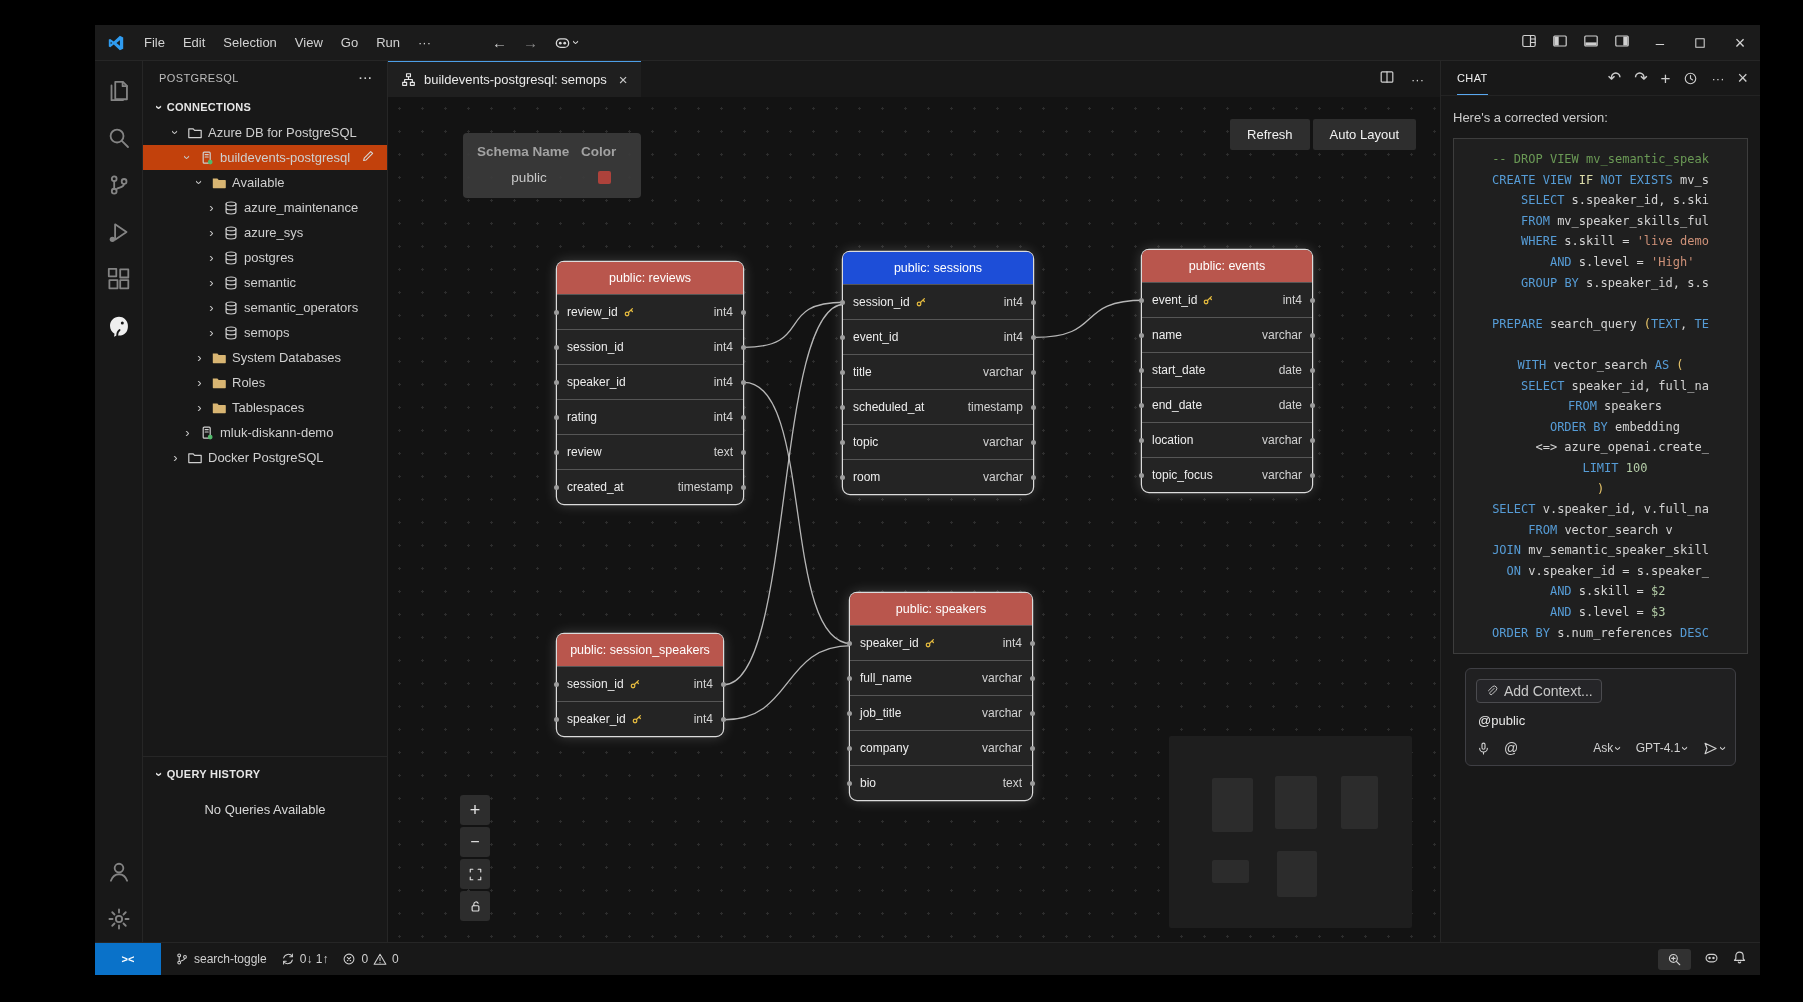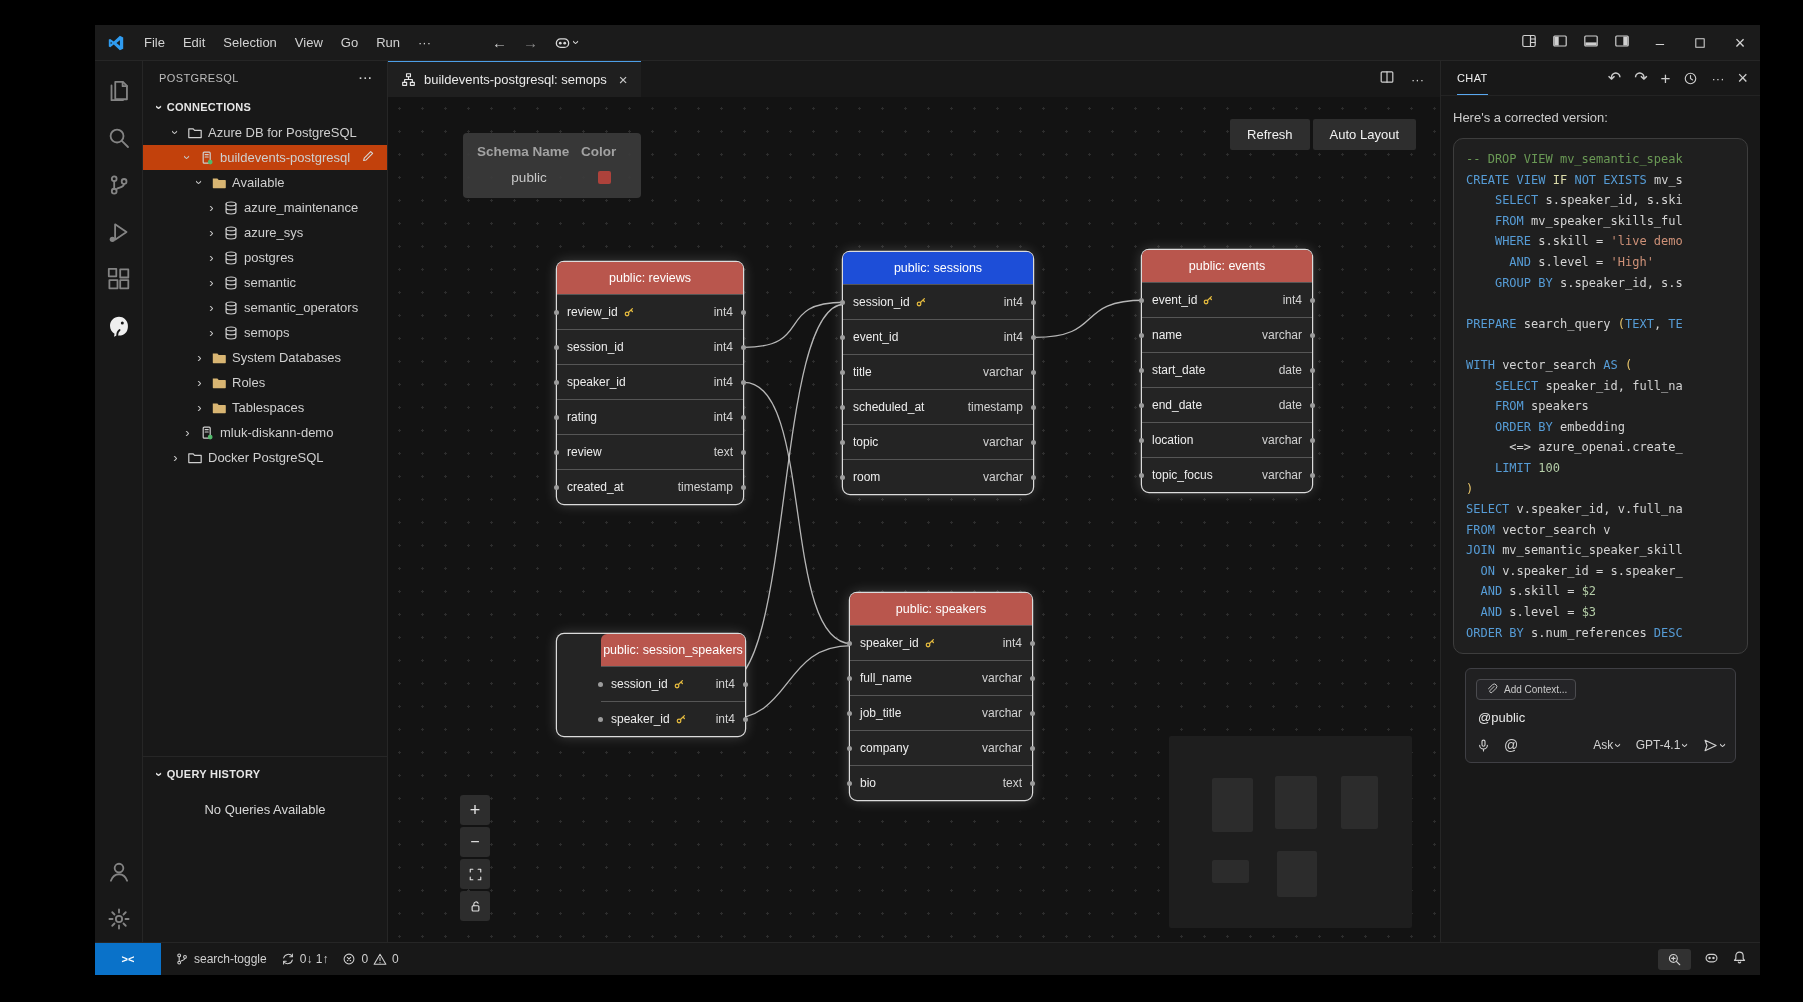--- a/index.html
+++ b/index.html
@@ -103,29 +103,29 @@
   .chatpanel { width:320px; flex:0 0 320px; border-left:1px solid #262626; background:#181818;
     display:flex; flex-direction:column; min-height:0; }
   .chat-header { height:35px; flex:0 0 35px; display:flex; align-items:center;
     padding:0 12px 0 16px; border-bottom:1px solid #232323; }
   .chat-tab { font-size:11px; color:#f0f0f0; letter-spacing:.4px; height:100%;
     display:flex; align-items:center; border-bottom:1.5px solid #59a8f0; cursor:pointer; }
   .chat-hicons { margin-left:auto; display:flex; gap:13px; align-items:center; color:#cdcdcd; }
   .chat-hicons .hic { display:flex; align-items:center; cursor:pointer; font-size:15px; line-height:1; }
   .chat-body { padding:14px 12px 0; flex:1; min-height:0; display:flex; flex-direction:column; }
   .chat-intro { font-size:13px; color:#cdcdcd; }
-  .codeblock { margin-top:13px; background:#1f1f1f; border:1px solid #3d3d3d; border-radius:10px;
+  .codeblock { margin-top:13px; background:#1f1f1f; border:1px solid #3d3d3d; border-radius:0;
     padding:10px 12px; font-family:"DejaVu Sans Mono",monospace; font-size:12px;
-    line-height:20.6px; white-space:pre; overflow:hidden; color:#d4d4d4; }
+    line-height:20.6px; white-space:pre; overflow:hidden; color:#d4d4d4;text-align:center; }
   .c-kw{color:#569cd6} .c-str{color:#ce9178} .c-num{color:#b5cea8}
   .c-com{color:#6a9955} .c-par{color:#e8c56a} .c-if{color:#dcdcaa}
   .chat-inputbox { margin:14px 12px 0; background:#202021; border:1px solid #3f3f44;
     border-radius:6px; padding:10px 10px 9px; flex:0 0 auto; }
   .chip { display:inline-flex; align-items:center; gap:6px; border:1px solid #4b4b4f;
-    border-radius:4px; padding:3px 8px; font-size:10px; color:#c9c9c9; background:#252528; cursor:pointer; }
+    border-radius:4px; padding:3px 8px; font-size:14px; color:#c9c9c9; background:#252528; cursor:pointer; }
   .input-value { margin:10px 2px 12px; font-size:13px; color:#e8e8e8; }
   .input-row { display:flex; align-items:center; gap:13px; color:#d2d2d2; font-size:12px; }
   .input-row .grp { display:flex; align-items:center; gap:3px; cursor:pointer; }
   .input-right { margin-left:auto; display:flex; gap:15px; align-items:center; }
 
   
   .statusbar { height:33px; flex:0 0 33px; background:#181818; border-top:1px solid #262626;
     display:flex; align-items:center; font-size:12px; color:#d0d0d0; }
   .remote-chip { width:66px; height:100%; background:#0a72c9; color:#fff; display:flex;
     align-items:center; justify-content:center; font-weight:bold; font-size:11px; cursor:pointer; }
@@ -580,21 +580,21 @@
                 <span class="dtype">varchar</span>
                 <span class="dot r"></span>
               </div>
               <div class="drow">
                 <span class="dot l"></span>
                 <span>topic_focus</span>
                 <span class="dtype">varchar</span>
                 <span class="dot r"></span>
               </div>
             </div>
-            <div class="dtable" style="left: 169px; top: 537px; width: 188px; padding-left: 44px;">
+            <div class="dtable" style="left: 169px; top: 537px; width: 166px;">
               <div class="dtable-header" style="background:#b9564d">public: session_speakers</div>
               <div class="drow">
                 <span class="dot l"></span>
                 <span>session_id</span>
                 <span class="ico">
                   <svg width="12" height="12" viewBox="0 0 16 16" fill="none" stroke="#e3b93e" stroke-width="1.7" stroke-linecap="round">
                     <circle cx="5.4" cy="10.6" r="2.4"></circle>
                     <path d="M7.3 8.7l5.2-5.2M10.6 5.4l1.9 1.9"></path>
                   </svg>
                 </span>

